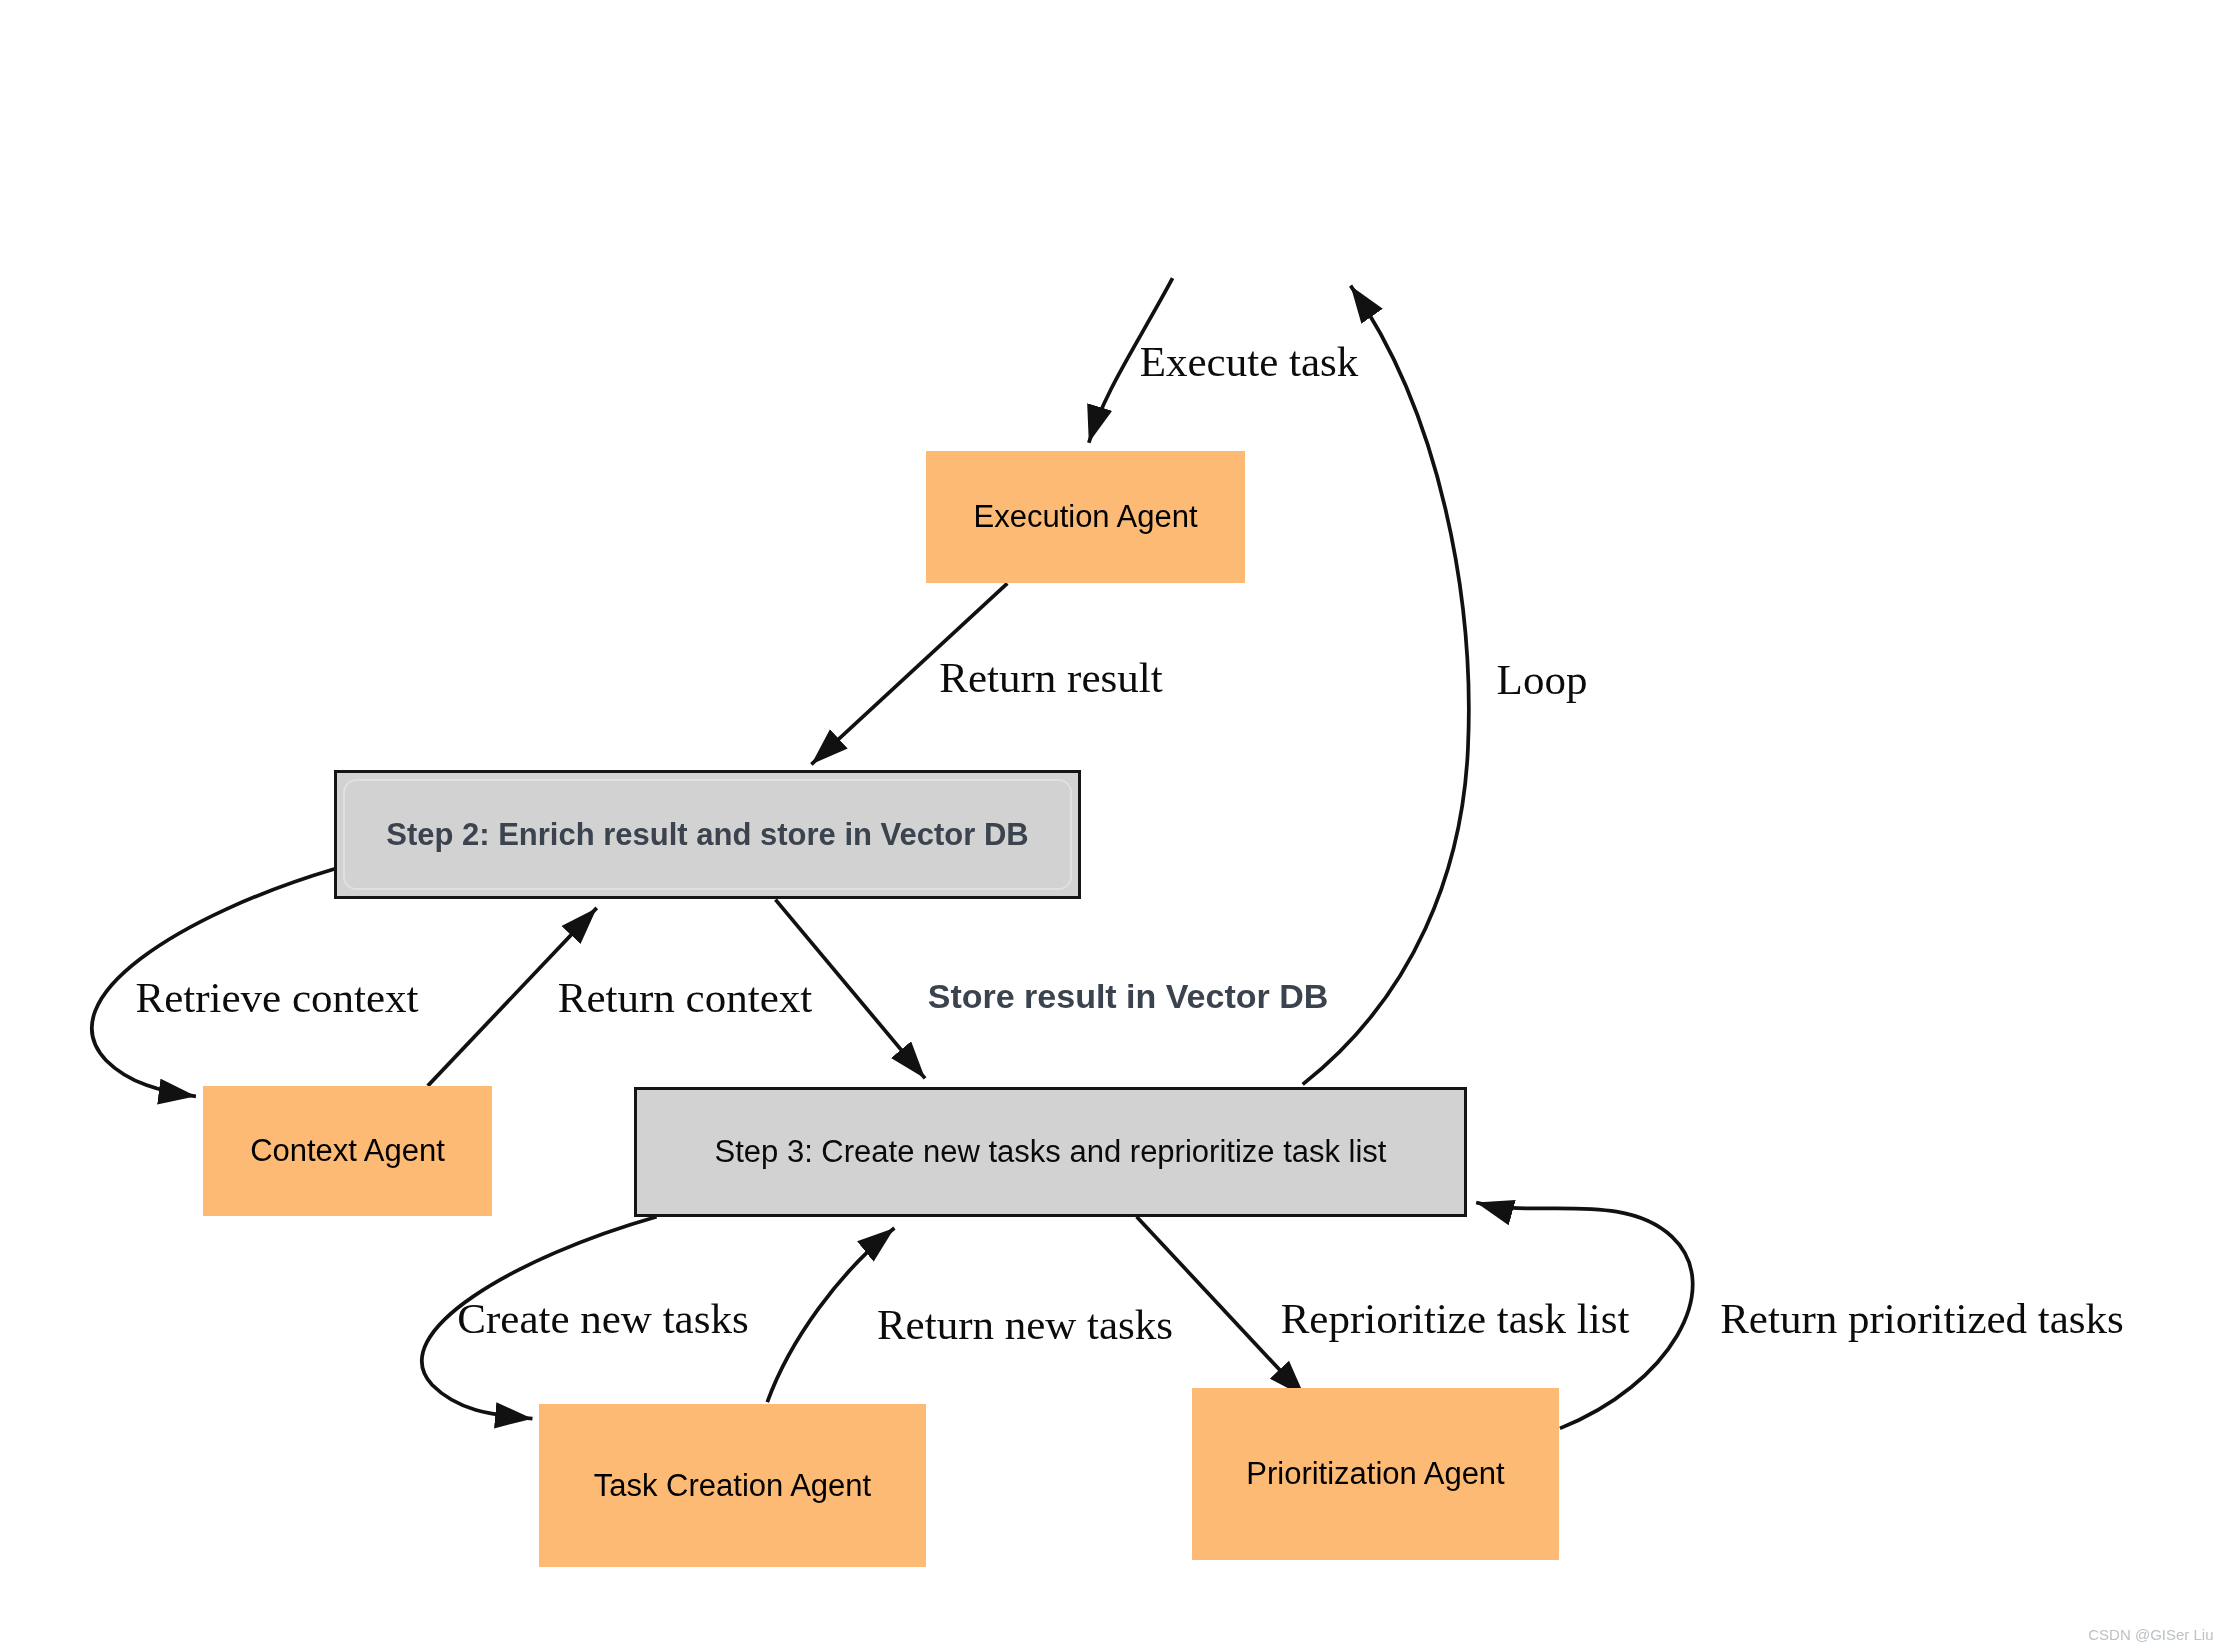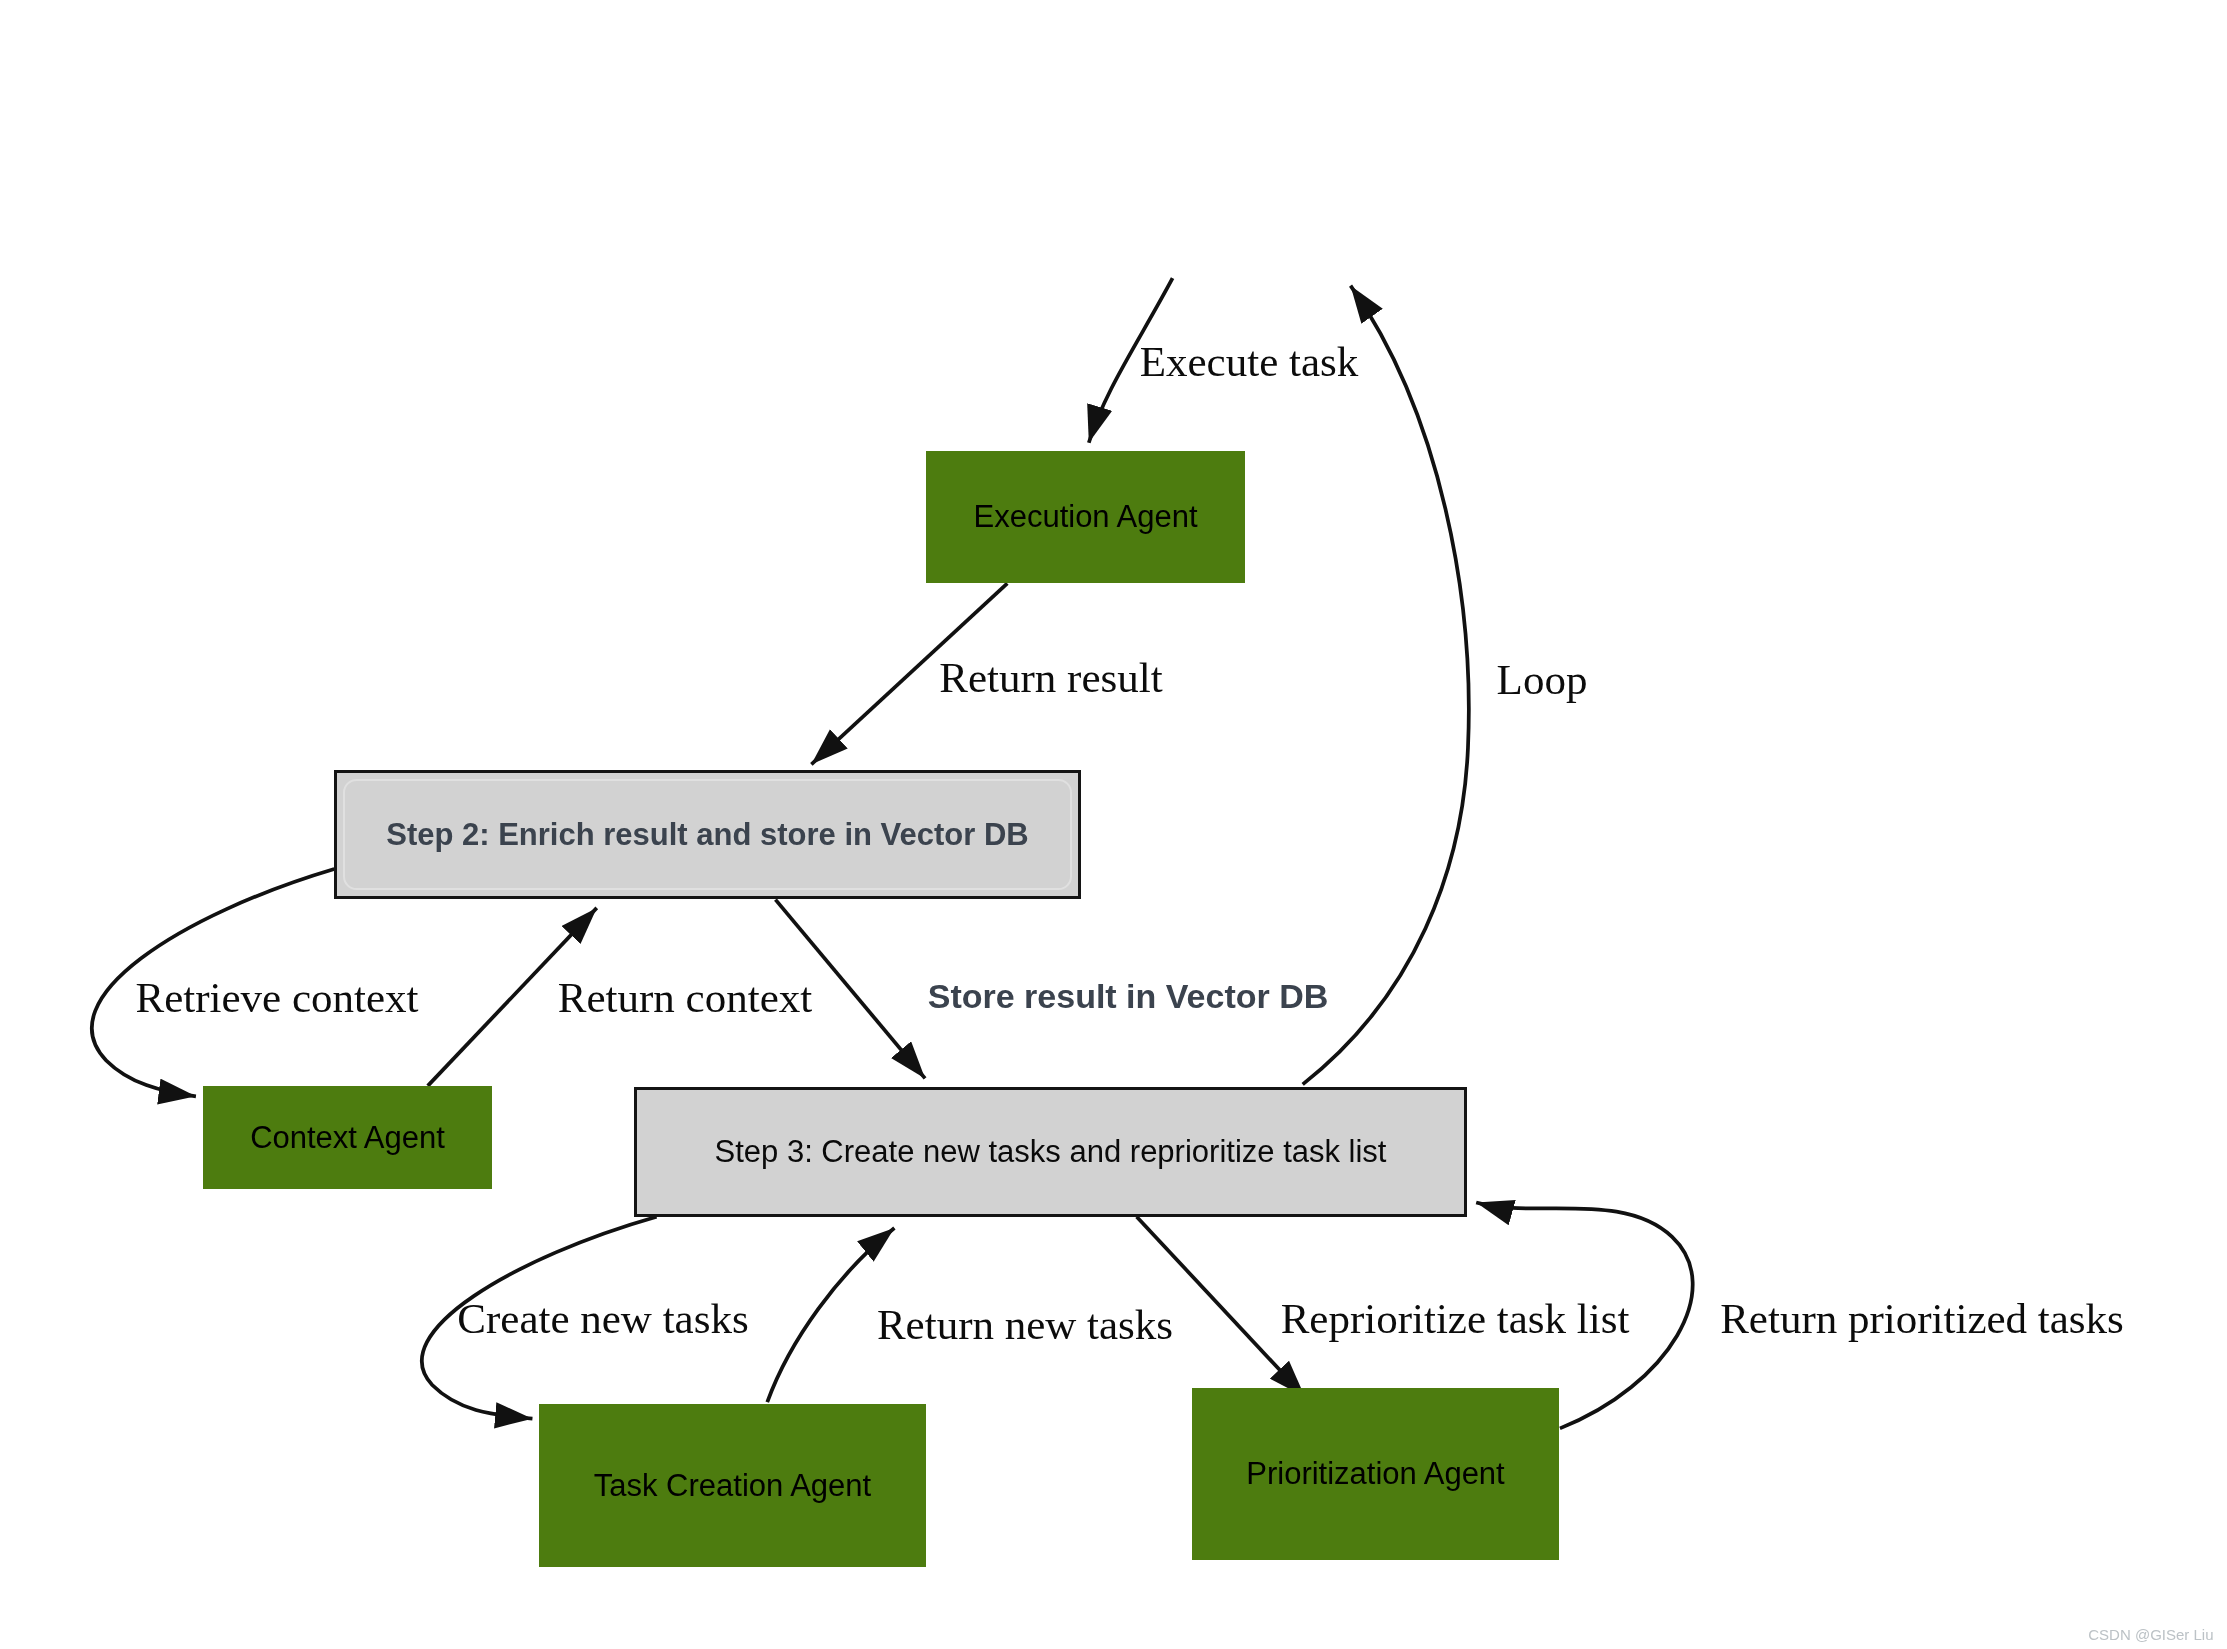--- a/index.html
+++ b/index.html
@@ -17,23 +17,23 @@
     background:#d2d2d2;border:3.7px solid #141414;color:#0a0a0a;font-size:32px;
   }
   #n-step1{left:946px;top:148px;width:634px;height:130px;}
   #n-step2{left:334px;top:770px;width:747px;height:129px;
     font-weight:bold;color:#3b434e;font-size:31px;}
   #n-step2 .inner-highlight{
     position:absolute;left:6px;top:6px;right:6px;bottom:6px;
     border:2.2px solid #e0e0e0;border-radius:13.5px;pointer-events:none;
   }
   #n-step3{left:634px;top:1087px;width:833px;height:130px;font-size:31px;}
-  .agent{background:#4d7c0f;color:#000000;font-size:31px;border:none;}
+  .agent{background:#fdba74;color:#000000;font-size:31px;border:none;}
   #n-exec{left:926px;top:451px;width:319px;height:132px;}
-  #n-context{left:203px;top:1086px;width:289px;height:103px;}
+  #n-context{left:203px;top:1086px;width:289px;height:130px;}
   #n-task{left:539px;top:1404px;width:387px;height:163px;}
   #n-prior{left:1192px;top:1388px;width:367px;height:172px;}
   .elabel{
     position:absolute;transform:translate(-50%,-50%);white-space:nowrap;
     font-family:"Liberation Serif","DejaVu Serif",serif;font-size:43px;color:#0c0c0c;
   }
   #l-execute{left:1249px;top:361px;}
   #l-returnresult{left:1051px;top:677px;}
   #l-loop{left:1542px;top:679px;}
   #l-retrieve{left:277px;top:997px;}

